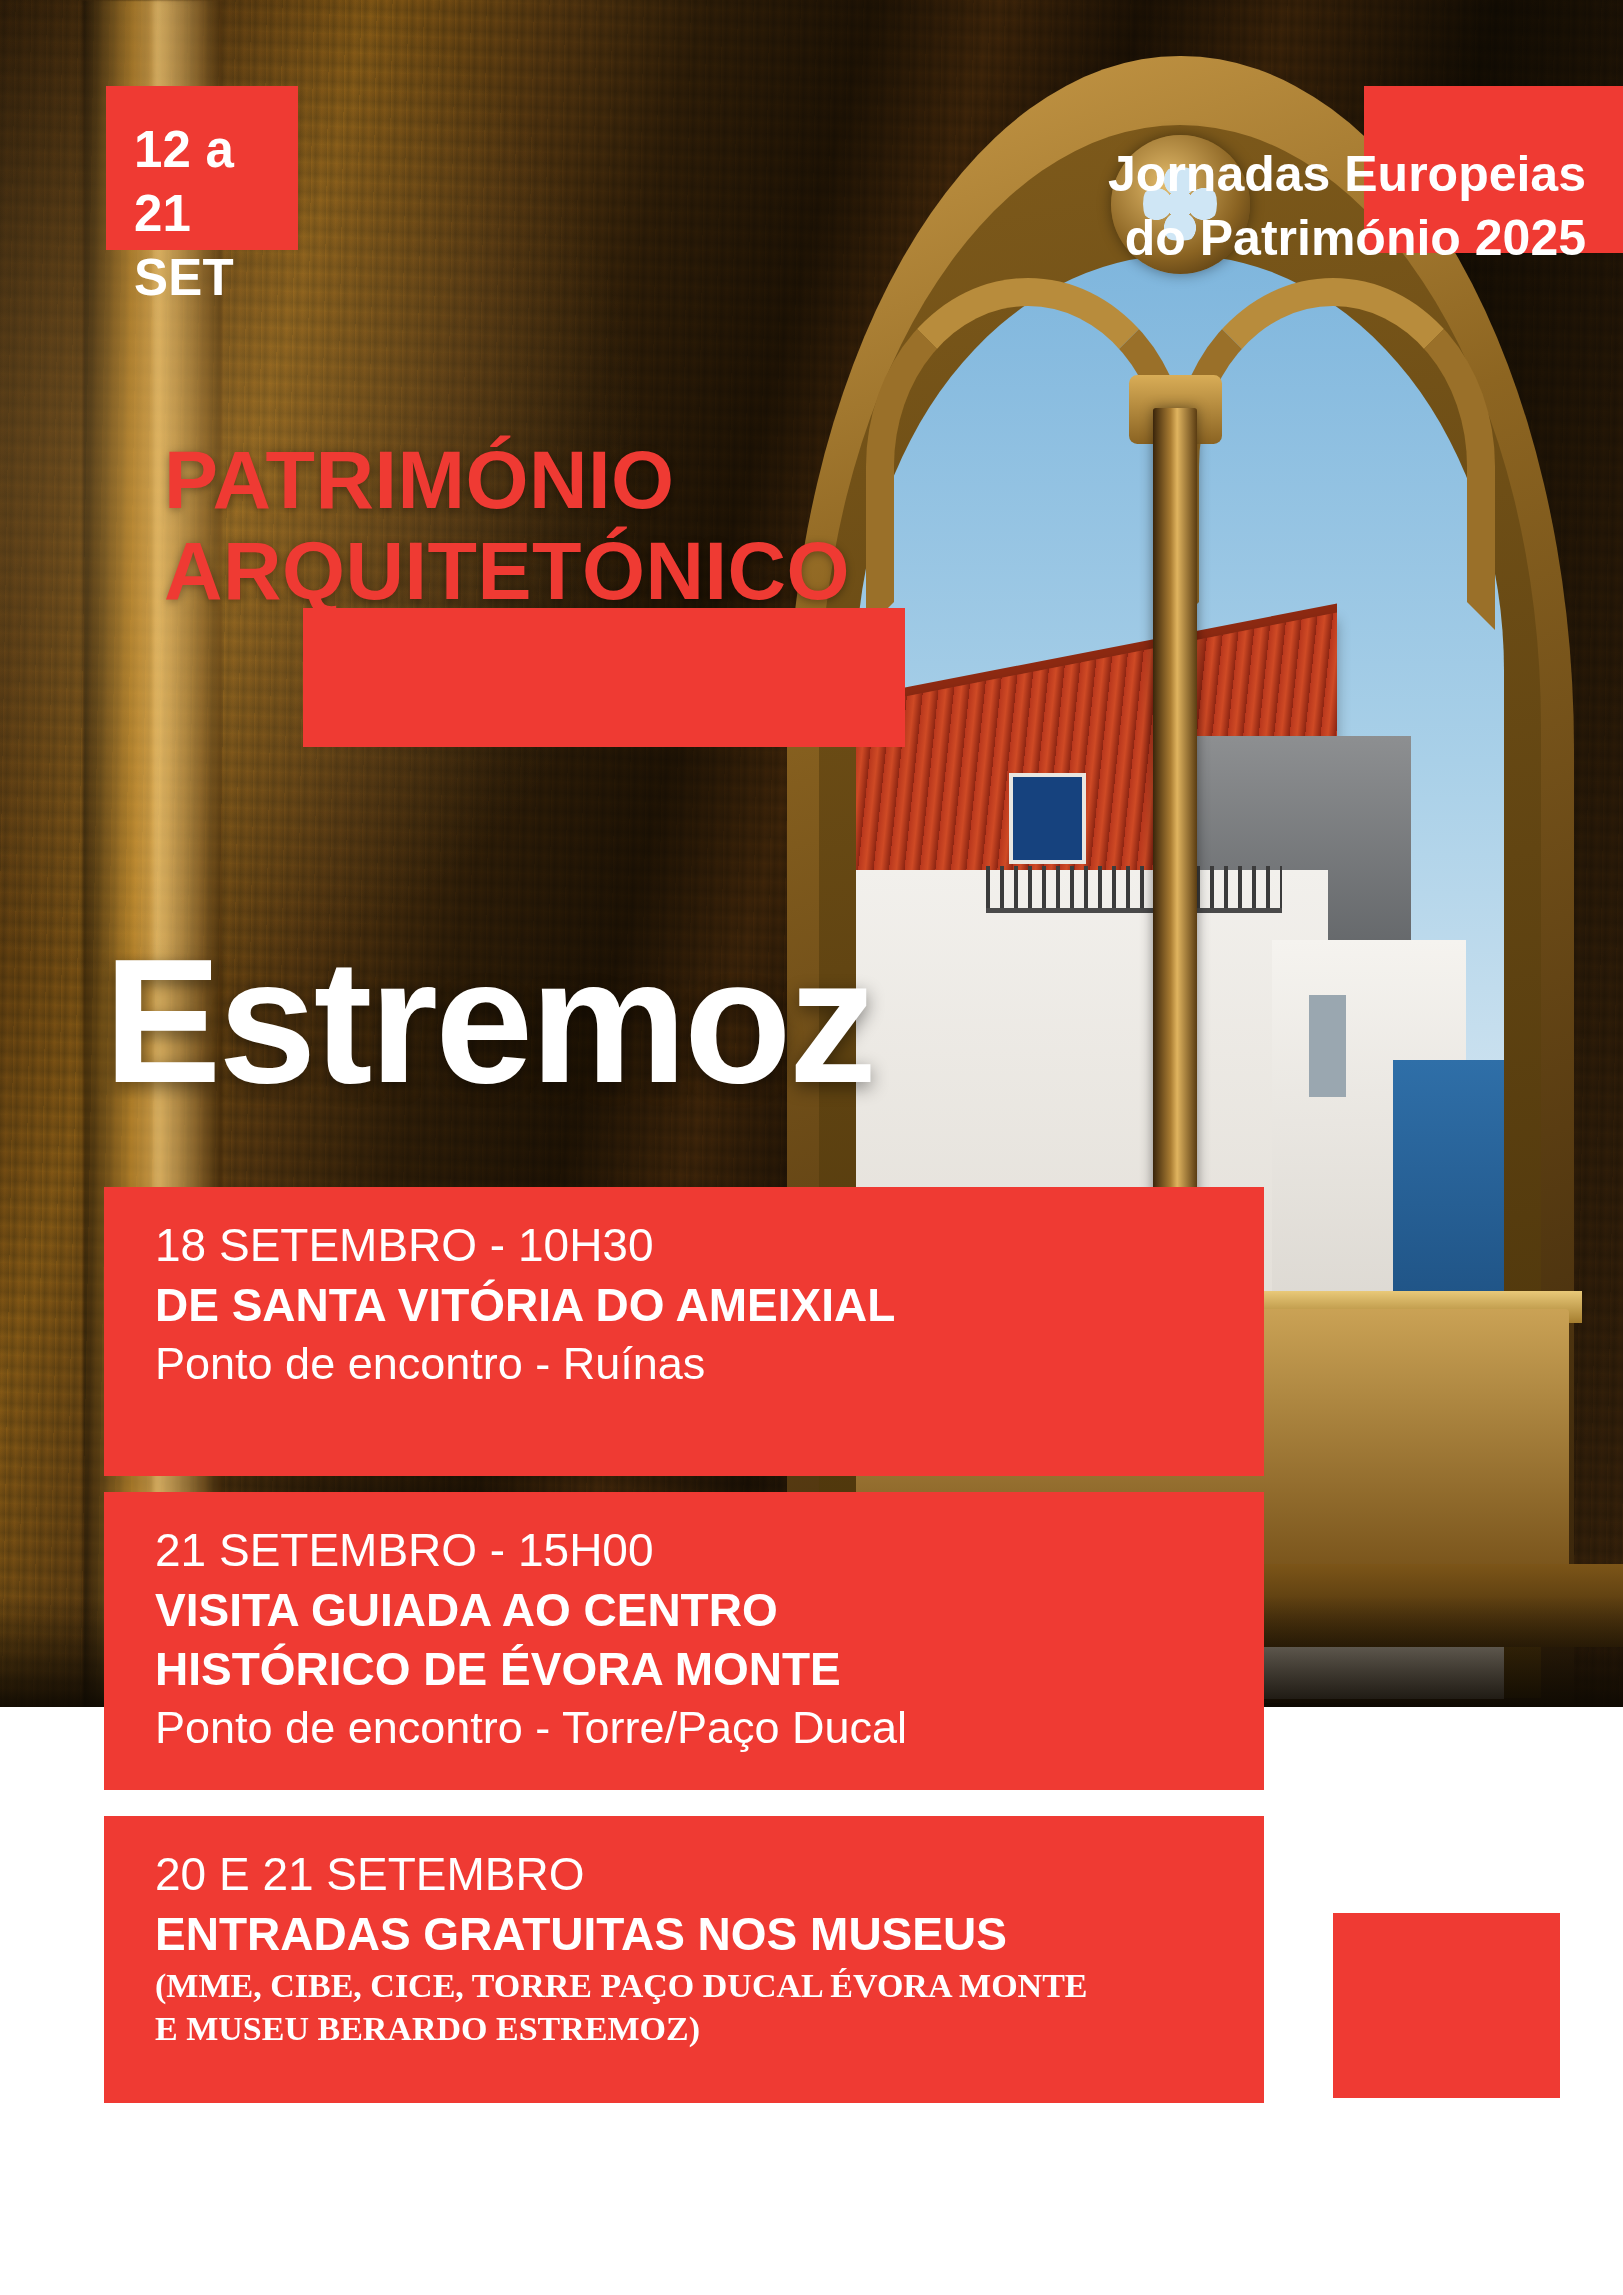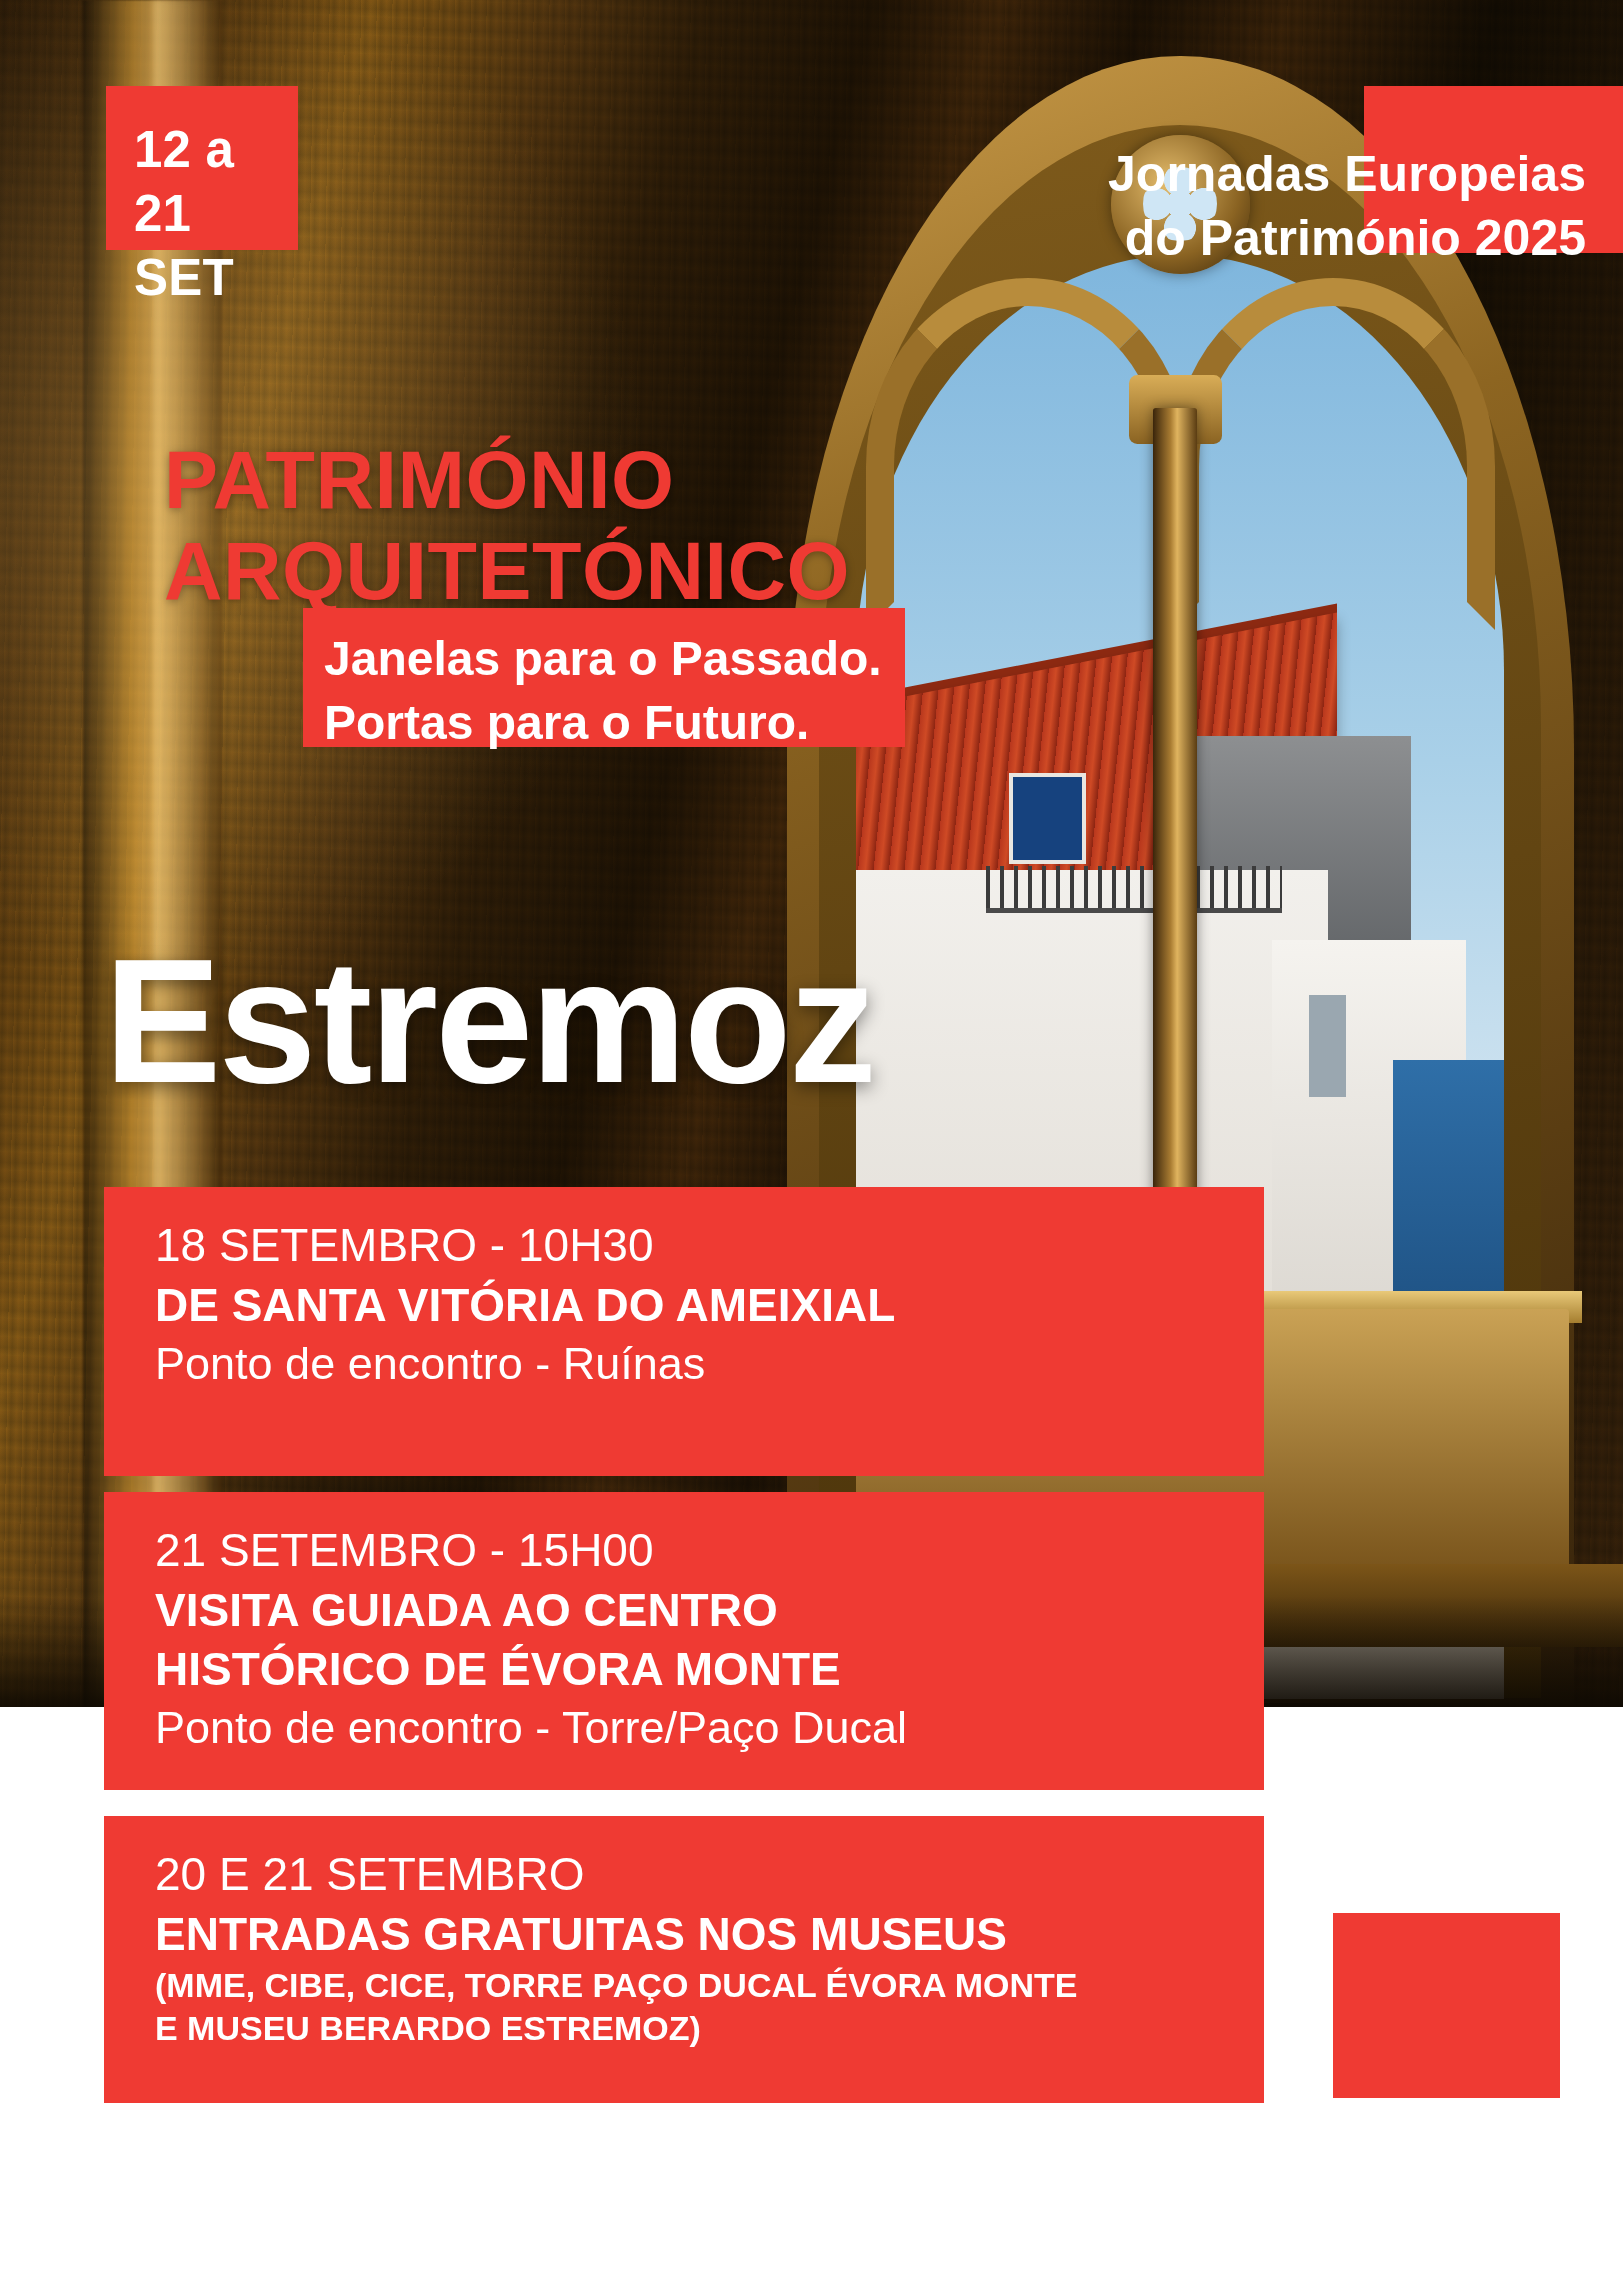--- a/index.html
+++ b/index.html
@@ -319,20 +319,21 @@
   }
   .ev-sub {
     font-size: 45px;
     font-weight: normal;
     line-height: 1.3;
   }
   .ev-small {
     font-size: 34px;
     font-weight: bold;
     line-height: 1.28;
+    font-family: Liberation Serif, serif;
   }
 
   .red-square {
     position: absolute;
     left: 1333px; top: 1913px; width: 227px; height: 185px;
     background: #ef3a33;
   }
 
   
   .footer {
@@ -394,24 +395,20 @@
     <div>Jornadas Europeias</div>
     <div>do Património 2025</div>
   </div>
 
   <div class="theme">
     <div>PATRIMÓNIO</div>
     <div>ARQUITETÓNICO</div>
   </div>
 
   <div class="red-box slogan-box"></div>
-  <div class="slogan-text">
-    <div>Janelas para o Passado.</div>
-    <div>Portas para o Futuro.</div>
-  </div>
 
   <div class="city">Estremoz</div>
 
   <div class="event e1">
     <div class="ev-date">18 SETEMBRO - 10H30</div>
     <div class="ev-title">DE SANTA VITÓRIA DO AMEIXIAL</div>
     <div class="ev-sub">Ponto de encontro - Ruínas</div>
   </div>
 
   <div class="event e2">

